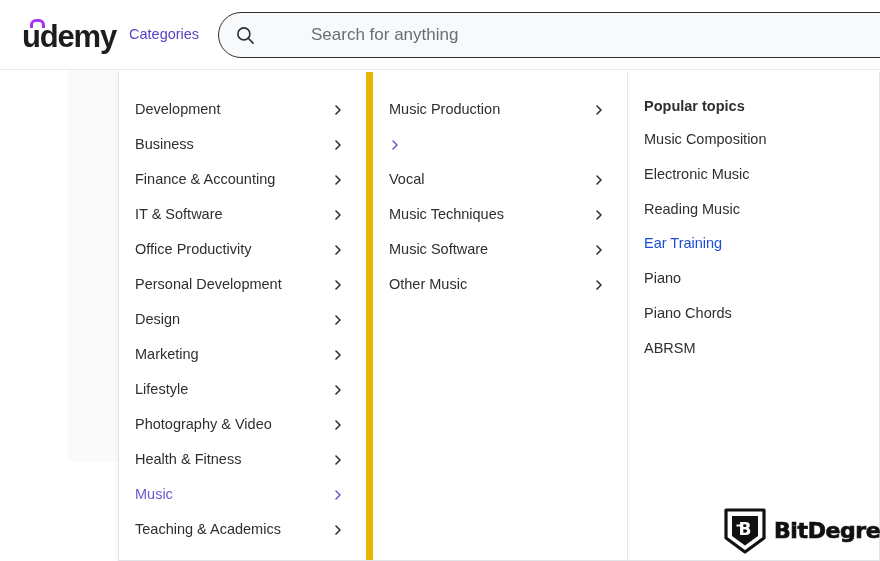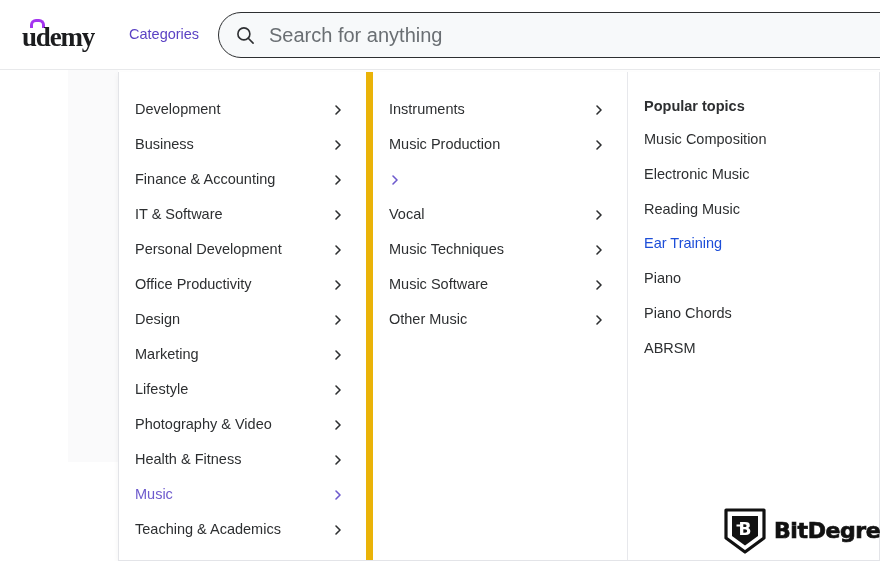--- a/index.html
+++ b/index.html
@@ -60,22 +60,22 @@
 
   .logo {
     position: absolute;
     left: 22px;
     top: 16px;
     width: 96px;
     height: 38px;
     user-select: none;
   }
   .logo-word {
-    font-family: Liberation Serif, serif;
-    font-size: 27px;
+    font-family: Liberation Sans, sans-serif;
+    font-size: 31px;
     font-weight: 700;
     letter-spacing: -1.2px;
     color: #1c1d1f;
     line-height: 38px;
     position: absolute;
     left: 0;
     top: 2px;
   }
   .logo-arc {
     position: absolute;
@@ -117,23 +117,24 @@
     cursor: text;
   }
   .search-icon {
     width: 19px;
     height: 19px;
     flex: 0 0 auto;
     margin-right: 14px;
   }
   .search-icon svg { display: block; }
   .search-placeholder {
-    font-size: 20px;
+    font-size: 17px;
     color: #6a6f73;
     line-height: 20px;
+    margin-left: 42px;
   }
 
   
   .dropdown {
     position: absolute;
     left: 118px;
     top: 72px;
     width: 762px;
     height: 489px;
     background: #ffffff;
@@ -280,29 +281,29 @@
       </div>
       <div class="menu-item">
         <span class="label">IT &amp; Software</span>
         <span class="chev">
           <svg viewBox="0 0 12 12" width="12" height="12" fill="none">
             <path d="M4 2 L8 6 L4 10" stroke="#2d2f31" stroke-width="1.6" stroke-linecap="round" stroke-linejoin="round"></path>
           </svg>
         </span>
       </div>
       <div class="menu-item">
+        <span class="label">Office Productivity</span>
+        <span class="chev">
+          <svg viewBox="0 0 12 12" width="12" height="12" fill="none">
+            <path d="M4 2 L8 6 L4 10" stroke="#2d2f31" stroke-width="1.6" stroke-linecap="round" stroke-linejoin="round"></path>
+          </svg>
+        </span>
+      </div>
+      <div class="menu-item">
         <span class="label">Personal Development</span>
-        <span class="chev">
-          <svg viewBox="0 0 12 12" width="12" height="12" fill="none">
-            <path d="M4 2 L8 6 L4 10" stroke="#2d2f31" stroke-width="1.6" stroke-linecap="round" stroke-linejoin="round"></path>
-          </svg>
-        </span>
-      </div>
-      <div class="menu-item">
-        <span class="label">Office Productivity</span>
         <span class="chev">
           <svg viewBox="0 0 12 12" width="12" height="12" fill="none">
             <path d="M4 2 L8 6 L4 10" stroke="#2d2f31" stroke-width="1.6" stroke-linecap="round" stroke-linejoin="round"></path>
           </svg>
         </span>
       </div>
       <div class="menu-item">
         <span class="label">Design</span>
         <span class="chev">
           <svg viewBox="0 0 12 12" width="12" height="12" fill="none">
@@ -354,28 +355,20 @@
         <span class="label">Teaching &amp; Academics</span>
         <span class="chev">
           <svg viewBox="0 0 12 12" width="12" height="12" fill="none">
             <path d="M4 2 L8 6 L4 10" stroke="#2d2f31" stroke-width="1.6" stroke-linecap="round" stroke-linejoin="round"></path>
           </svg>
         </span>
       </div>
     </div>
 
   <div class="col col-2" id="col2">
-      <div class="menu-item">
-        <span class="label">Instruments</span>
-        <span class="chev">
-          <svg viewBox="0 0 12 12" width="12" height="12" fill="none">
-            <path d="M4 2 L8 6 L4 10" stroke="#2d2f31" stroke-width="1.6" stroke-linecap="round" stroke-linejoin="round"></path>
-          </svg>
-        </span>
-      </div>
       <div class="menu-item">
         <span class="label">Music Production</span>
         <span class="chev">
           <svg viewBox="0 0 12 12" width="12" height="12" fill="none">
             <path d="M4 2 L8 6 L4 10" stroke="#2d2f31" stroke-width="1.6" stroke-linecap="round" stroke-linejoin="round"></path>
           </svg>
         </span>
       </div>
       <div class="menu-item active">
         <span class="chev">

